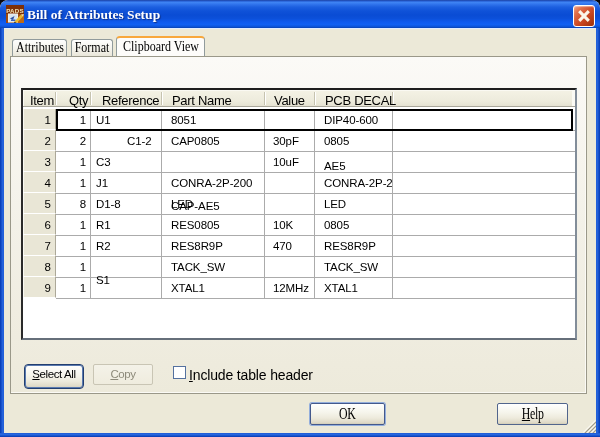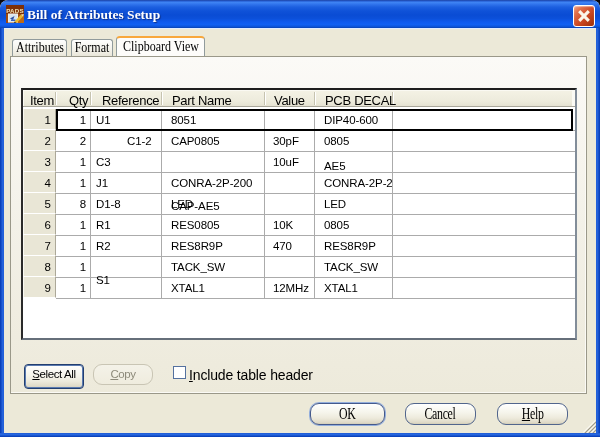--- a/index.html
+++ b/index.html
@@ -38,21 +38,21 @@
   .hsep{position:absolute;top:2px;height:13px;width:1px;background:#C6C3B0;}
   .hsep:after{content:"";position:absolute;left:1px;top:0;width:1px;height:13px;background:#FFFFFF;}
   .htx{position:absolute;top:2.5px;font-size:13px;letter-spacing:-0.3px;color:#000;}
   
   .rh{position:absolute;left:0px;width:33px;height:21px;background:#E9E6D6;border-bottom:1px solid #FFF;border-right:1px solid #ACA899;box-shadow:inset 1px 0 0 #FAF9F2;font-size:11.5px;text-align:right;padding-right:4px;line-height:23px;}
   .gl{position:absolute;left:33px;height:1px;background:#ABABAB;right:0;}
   .gv{position:absolute;width:1px;background:#ABABAB;}
   .ctx{position:absolute;font-size:11.5px;letter-spacing:-0.1px;color:#000;height:21px;line-height:21px;white-space:nowrap;overflow:hidden;}
   #selrect{position:absolute;left:33px;top:19px;width:517px;height:22px;border:2px solid #000;z-index:8;}
   
-  .xpbtn{position:absolute;z-index:7;border:1px solid #51658C;border-radius:9px;
+  .xpbtn{position:absolute;z-index:7;border:1px solid #51658C;border-radius:2px;
      background:linear-gradient(180deg,#FFFFFF 0%,#F5F4EA 45%,#EDEADC 70%,#DFDAC8 92%,#D2CDB8 100%);
      font-size:11.5px;letter-spacing:-0.4px;color:#000;text-align:center;}
   #selall{left:24px;top:364px;width:60px;height:25px;line-height:19px;border:1px solid #223E6F;box-shadow:inset 0 0 0 1px #5A7AB0;border-radius:4px;}
   #copybtn{left:93px;top:364px;width:60px;height:21px;line-height:19px;border:1px solid #C9C5B4;color:#8D8A7A;background:linear-gradient(180deg,#F4F2E8,#EFECDE);}
   #chk{position:absolute;z-index:7;left:173px;top:366px;width:13px;height:13px;background:#fff;border:1px solid #54719F;}
   #chklbl{position:absolute;z-index:7;left:189px;top:366.5px;font-size:14px;letter-spacing:-0.15px;color:#000;}
   .botbtn{position:absolute;top:403px;height:22px;font-family:"Liberation Serif",serif;font-size:16px;line-height:20px;}
   #okbtn{left:310px;width:75px;border:1px solid #44598C;box-shadow:0 0 0 1px #93AEDC;}
   #cancelbtn{left:405px;width:71px;}
   #helpbtn{left:497px;width:71px;}
@@ -183,21 +183,20 @@
       <div class="ctx" style="left:301px;width:68px;top:188px;">XTAL1</div>
     <div id="selrect"></div>
   </div>
 
   <div id="selall" class="xpbtn"><u>S</u>elect All</div>
   <div id="copybtn" class="xpbtn"><u>C</u>opy</div>
   <div id="chk"></div>
   <div id="chklbl"><u>I</u>nclude table header</div>
 
   <div id="okbtn" class="xpbtn botbtn"><span class="bsq">OK</span></div>
-  <div id="cancelbtn" class="xpbtn botbtn"><span class="bsq">Cancel</span></div>
   <div id="helpbtn" class="xpbtn botbtn"><span class="bsq"><u>H</u>elp</span></div>
 
   <svg id="grip" width="13" height="13">
     <g stroke="#FAF8F0" stroke-width="1.1">
         <path d="M12.5 0.5 L0.5 12.5 M12.5 4.5 L4.5 12.5 M12.5 8.5 L8.5 12.5"></path>
       </g>
     <g stroke="#9B9786" stroke-width="1.1">
         <path d="M13.5 1.5 L1.5 13.5 M13.5 5.5 L5.5 13.5 M13.5 9.5 L9.5 13.5"></path>
       </g>
   </svg>

